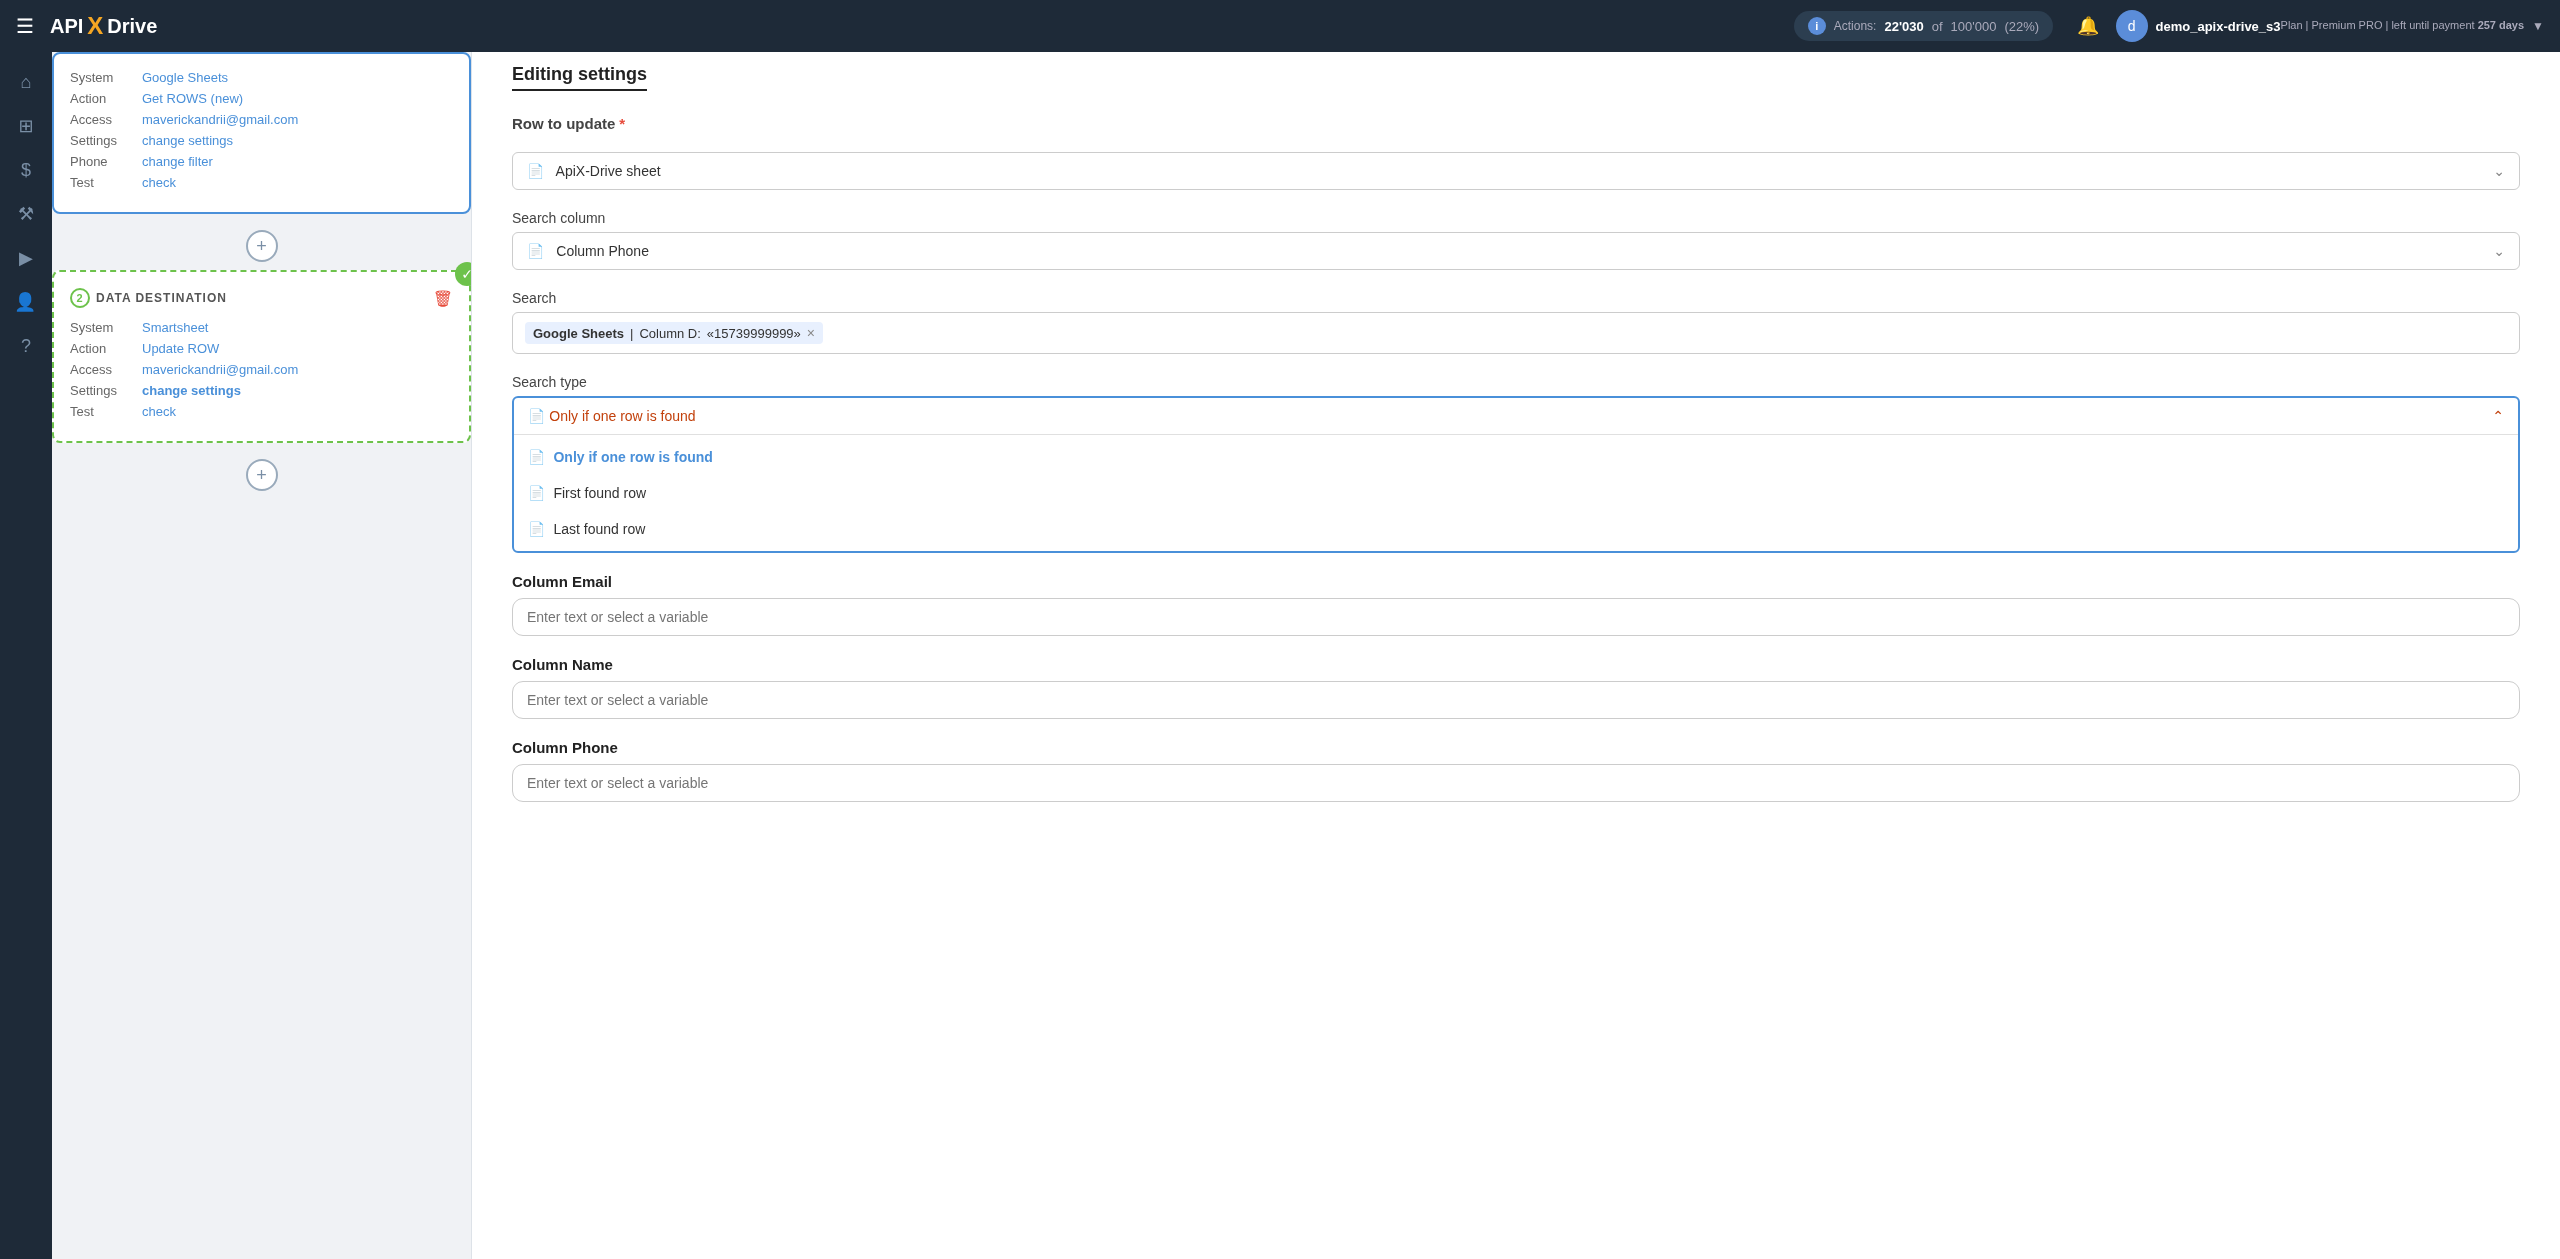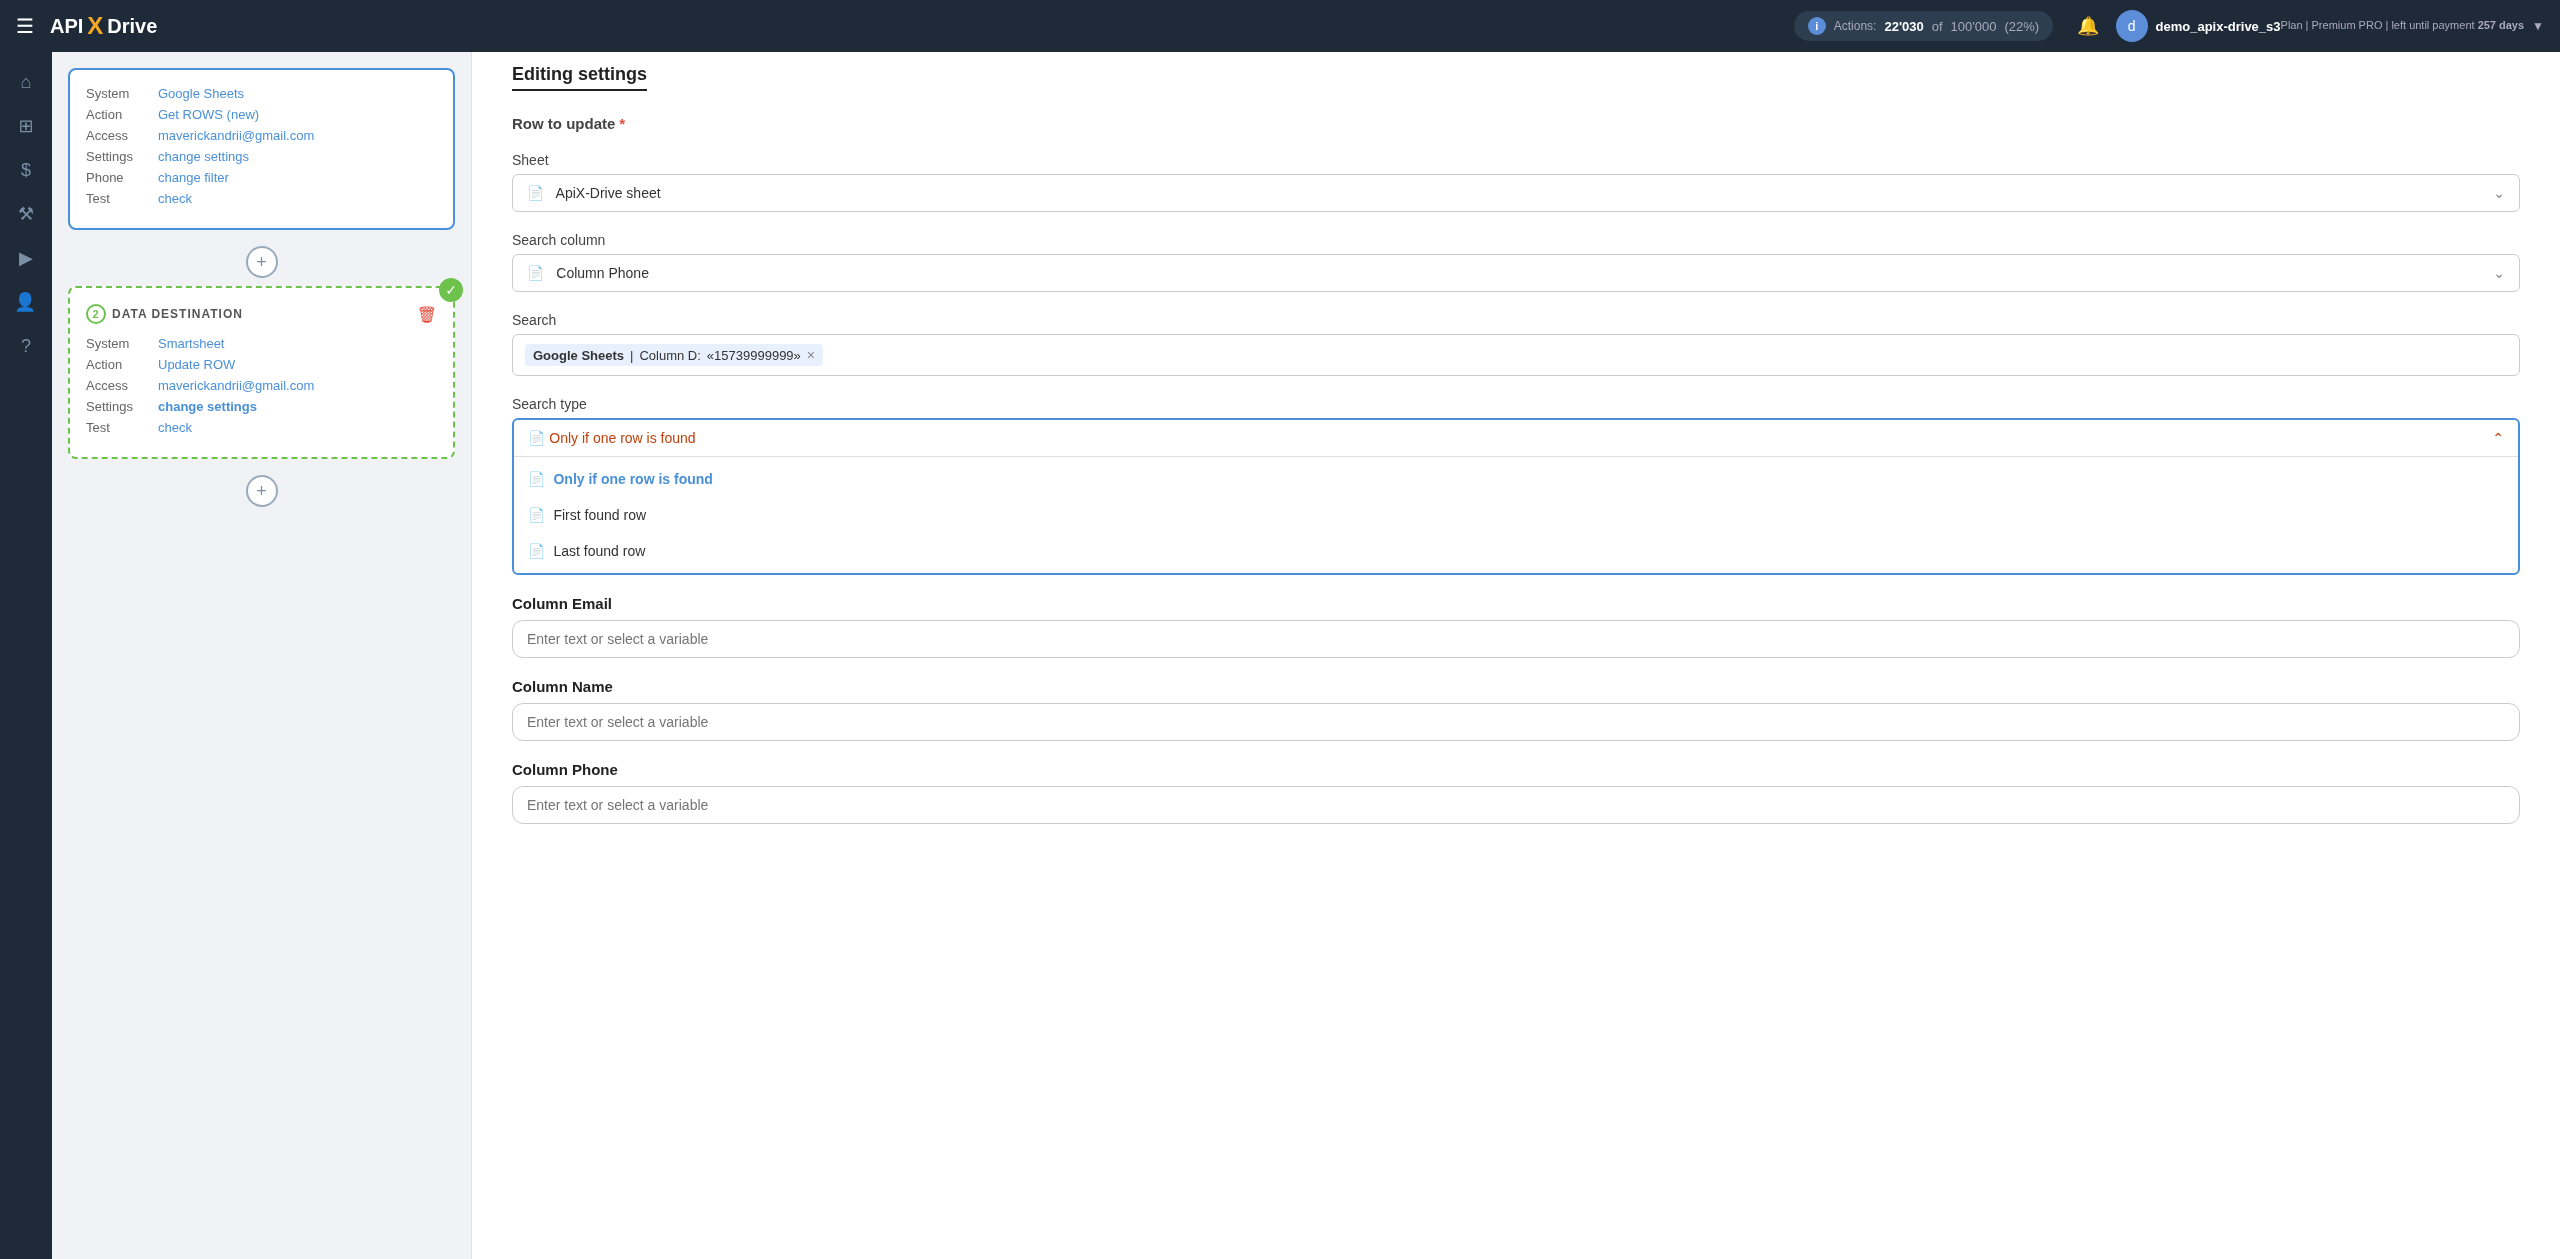--- a/index.html
+++ b/index.html
@@ -90,21 +90,20 @@
       font-size: 18px;
       border-radius: 8px;
       cursor: pointer;
     }
 
     
     .workflow-panel {
       width: 420px;
       background: #f0f2f5;
       overflow-y: auto;
-      padding: 16px;
       flex-shrink: 0;
       border-right: 1px solid #dde2e8;
     }
 
     
     .card {
       background: #fff;
       border: 2px solid #4a90d9;
       border-radius: 8px;
       padding: 16px;
@@ -415,21 +414,20 @@
     
     <div class="form-section">
       <div class="form-label bold">
         <span>Row to update</span>
         <span class="required">*</span>
       </div>
     </div>
 
     
     <div class="form-section">
-      <div class="form-label">Sheet</div>
       <div class="select-box">
         <span>
           <span class="doc-icon">📄</span>
           <span>ApiX-Drive sheet</span>
         </span>
         <span class="chevron">⌄</span>
       </div>
     </div>
 
     

